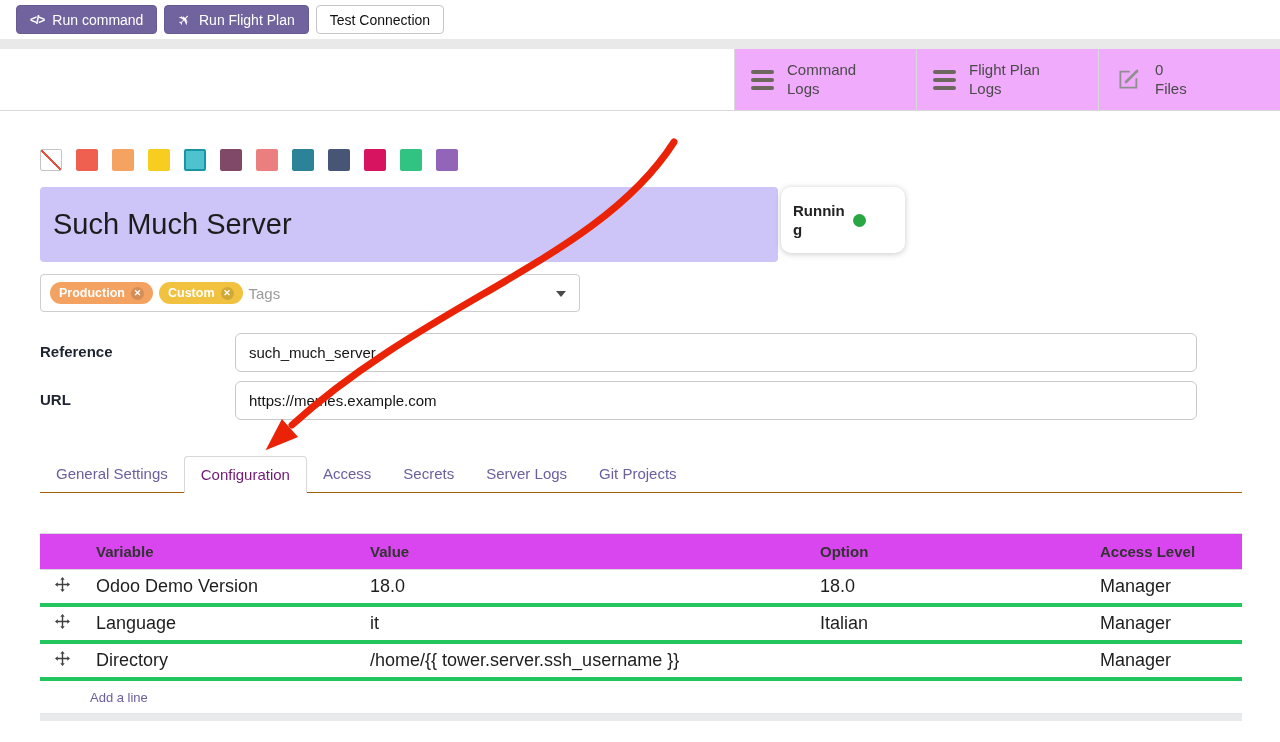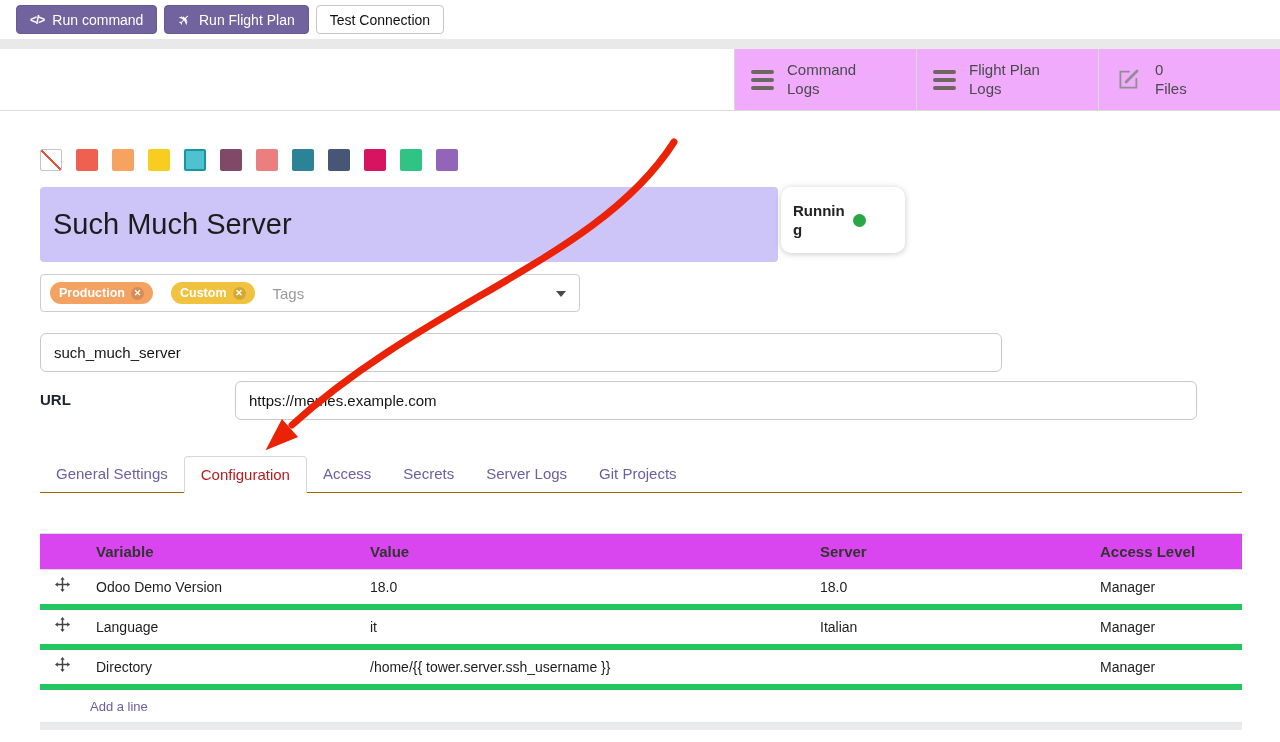--- a/index.html
+++ b/index.html
@@ -41,21 +41,21 @@
   .title-box { width:738px; height:75px; border-radius:4px; display:flex; align-items:center;
                padding-left:13px; font-size:29px; color:#1c1c1c; }
   .status-card { width:124px; height:66px; background:#fff; border-radius:10px;
                  box-shadow:0 1px 6px rgba(0,0,0,.22); display:flex; align-items:center;
                  gap:8px; padding:10px 12px; cursor:pointer; }
   .status-text { font-size:15px; font-weight:700; color:#222; width:52px; word-break:break-all; line-height:1.3; }
   .status-dot { width:13px; height:13px; border-radius:50%; flex:0 0 auto; }
 
   
   .tags-box { position:relative; width:540px; height:38px; border:1px solid #cdcdcd; border-radius:4px;
-              margin-top:12px; display:flex; align-items:center; gap:18px; padding:0 34px 0 9px; cursor:text; }
+              margin-top:12px; display:flex; align-items:center; gap:6px; padding:0 34px 0 9px; cursor:text; }
   .tag-pill { display:inline-flex; align-items:center; gap:6px; height:22px; border-radius:11px;
               padding:0 9px; color:#fff; font-size:12.5px; font-weight:700; cursor:pointer; }
   .tag-x { display:inline-block; width:13px; height:13px; border-radius:50%; background:rgba(0,0,0,.13);
            font-size:9px; line-height:13px; text-align:center; cursor:pointer; }
   .tags-placeholder { color:#9a9a9a; font-size:15px; }
   .caret-down { position:absolute; right:13px; top:16px; width:0; height:0;
                 border-left:5px solid transparent; border-right:5px solid transparent;
                 border-top:6px solid #4a4a4a; cursor:pointer; }
 
   
@@ -64,32 +64,32 @@
   .field-row + .field-row { margin-top:9px; }
   .field-label { font-size:15px; font-weight:700; color:#1d2430; align-self:start; padding-top:10px; }
   .text-input { height:39px; width:962px; border:1px solid #c9c9c9; border-radius:6px;
                 font-size:15px; padding:0 13px; color:#141414; background:#fff;
                 font-family:"Liberation Sans", sans-serif; }
 
   
   .tabs { display:flex; border-bottom:1px solid #a16207; margin-top:36px; }
   .tab { padding:8px 16px; font-size:15px; line-height:19px; color:#6a5fa0; cursor:pointer; font-weight:500; }
   .tab.active { background:#fff; border:1px solid #d8d8d8; border-bottom:1px solid #fff;
-                margin-bottom:-1px; border-radius:4px 4px 0 0; color:#b91c1c; }
+                margin-bottom:-1px; border-radius:4px 4px 0 0; color:#701a75; }
 
   
   .var-table { width:100%; border-collapse:collapse; table-layout:fixed; margin-top:40px; }
   .var-table col.c-handle { width:44px; }
   .var-table col.c-variable { width:274px; }
   .var-table col.c-value { width:450px; }
   .var-table col.c-option { width:280px; }
   .var-table th { background:#d946ef; font-size:15px; font-weight:700; color:#333; text-align:left;
                   padding:8px 12px; line-height:19px; border-top:1px solid #d7d9dc; border-bottom:1px solid #d7d9dc; }
-  .var-table td { font-size:14px; color:#1e1e1e; padding:7px 12px; line-height:19px;
-                  border-bottom:6px solid #22c55e; overflow:hidden; white-space:nowrap; }
+  .var-table td { font-size:18px; color:#1e1e1e; padding:7px 12px; line-height:19px;
+                  border-bottom:4px solid #22c55e; overflow:hidden; white-space:nowrap; }
   .handle-cell { text-align:center; padding:7px 0 !important; cursor:grab; }
   .add-line-row { border-bottom:1px solid #e7e7e7; padding:7px 12px 7px 50px; }
   .add-line-link { color:#6a5fa0; font-size:13px; cursor:pointer; display:inline-block; }
   .table-footer-strip { height:7px; background:#e9eaec; }
 
   
   .arrow-overlay { position:absolute; left:0; top:0; pointer-events:none; z-index:50; }
 
   .edit-icon-svg { flex:0 0 auto; }
 </style>
@@ -182,20 +182,21 @@
       <span class="tag-pill" style="background: rgb(240, 194, 63);">
         <span>Custom</span>
         <span class="tag-x">✕</span>
       </span>
       <span class="tags-placeholder">Tags</span>
       <span class="caret-down"></span>
     </div>
 
     <div class="fields">
       <div class="field-row">
+        <span class="field-label">Reference</span>
         <input class="text-input" type="text" value="such_much_server" style="">
       </div>
       <div class="field-row">
         <span class="field-label">URL</span>
         <input class="text-input" type="text" value="https://memes.example.com" style="">
       </div>
     </div>
 
     <div class="tabs">
       <div class="tab">General Settings</div>
@@ -212,21 +213,21 @@
           <col class="c-variable">
           <col class="c-value">
           <col class="c-option">
           <col>
       </colgroup>
       <thead>
         <tr>
           <th></th>
           <th>Variable</th>
           <th>Value</th>
-          <th>Server</th>
+          <th>Option</th>
           <th>Access Level</th>
         </tr>
       </thead>
       <tbody>
         <tr>
           <td class="handle-cell">
             <svg width="15" height="15" viewBox="0 0 16 16">
               <path fill="#3f3f3f" d="M8 0l2.3 3H5.7L8 0zm0 16l2.3-3H5.7L8 16zM0 8l3-2.3v4.6L0 8zm16 0l-3-2.3v4.6L16 8z"></path>
               <path stroke="#3f3f3f" stroke-width="1.5" d="M8 2.5v11M2.5 8h11"></path>
             </svg>

